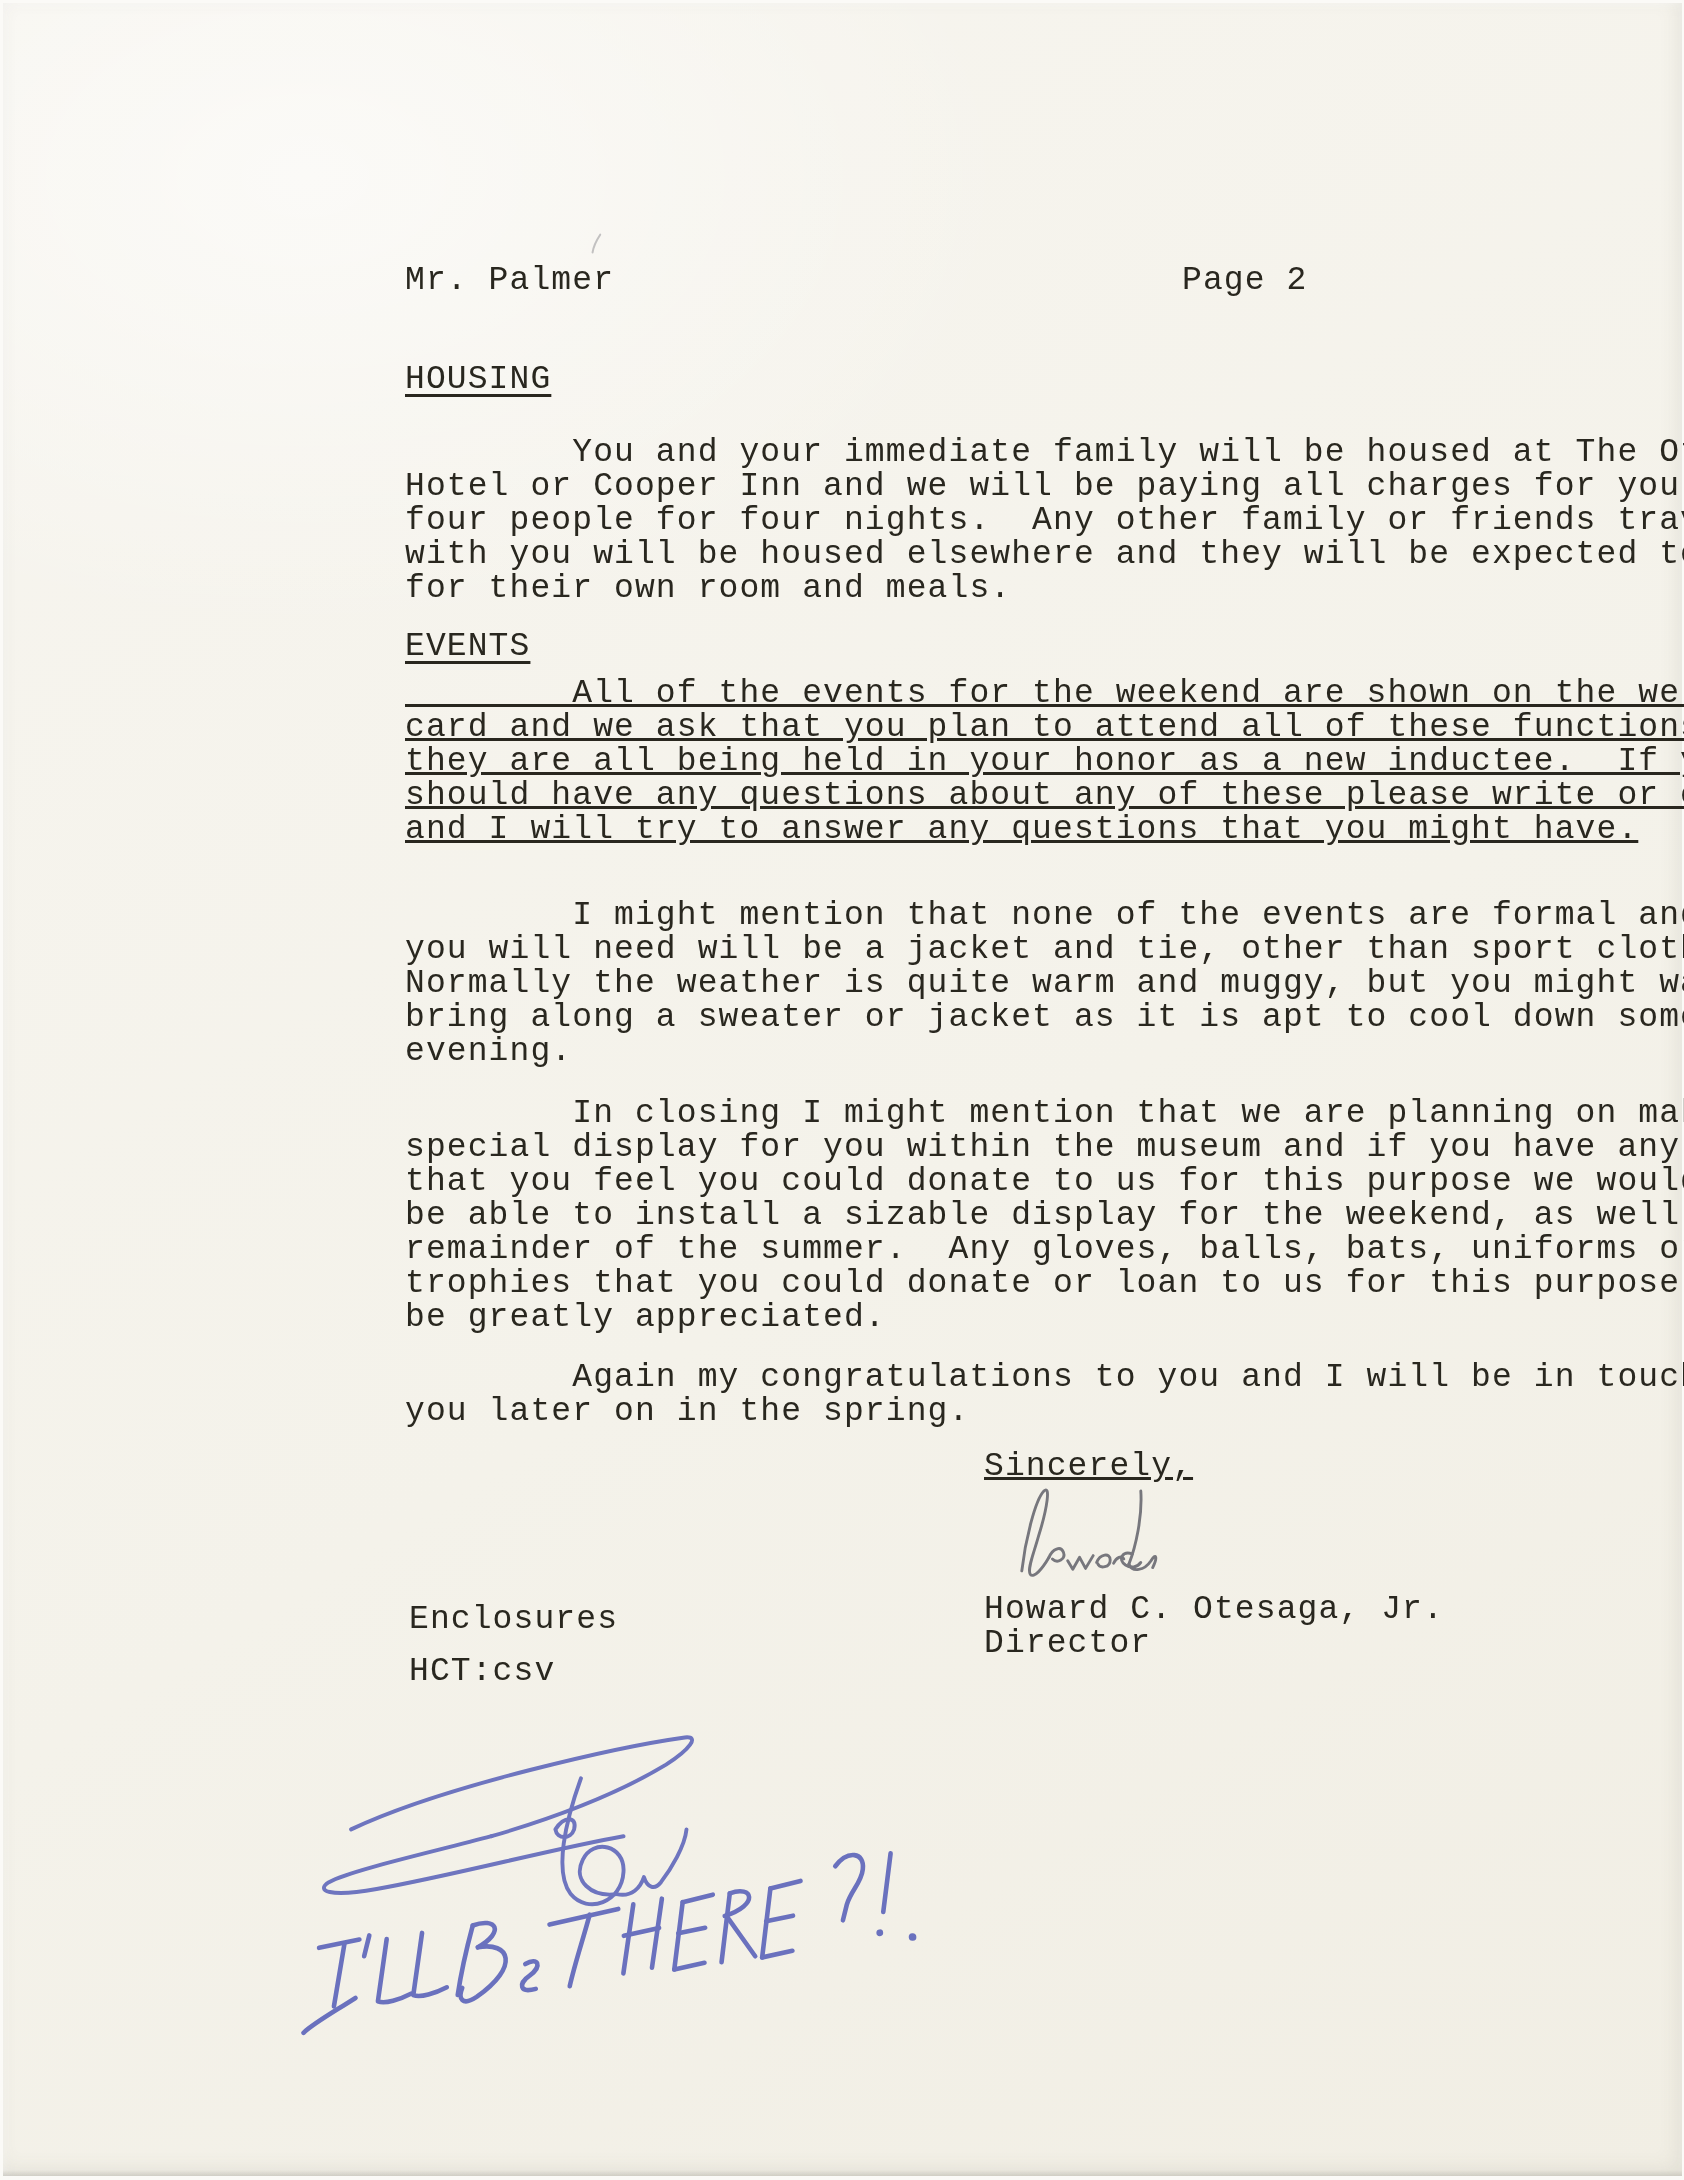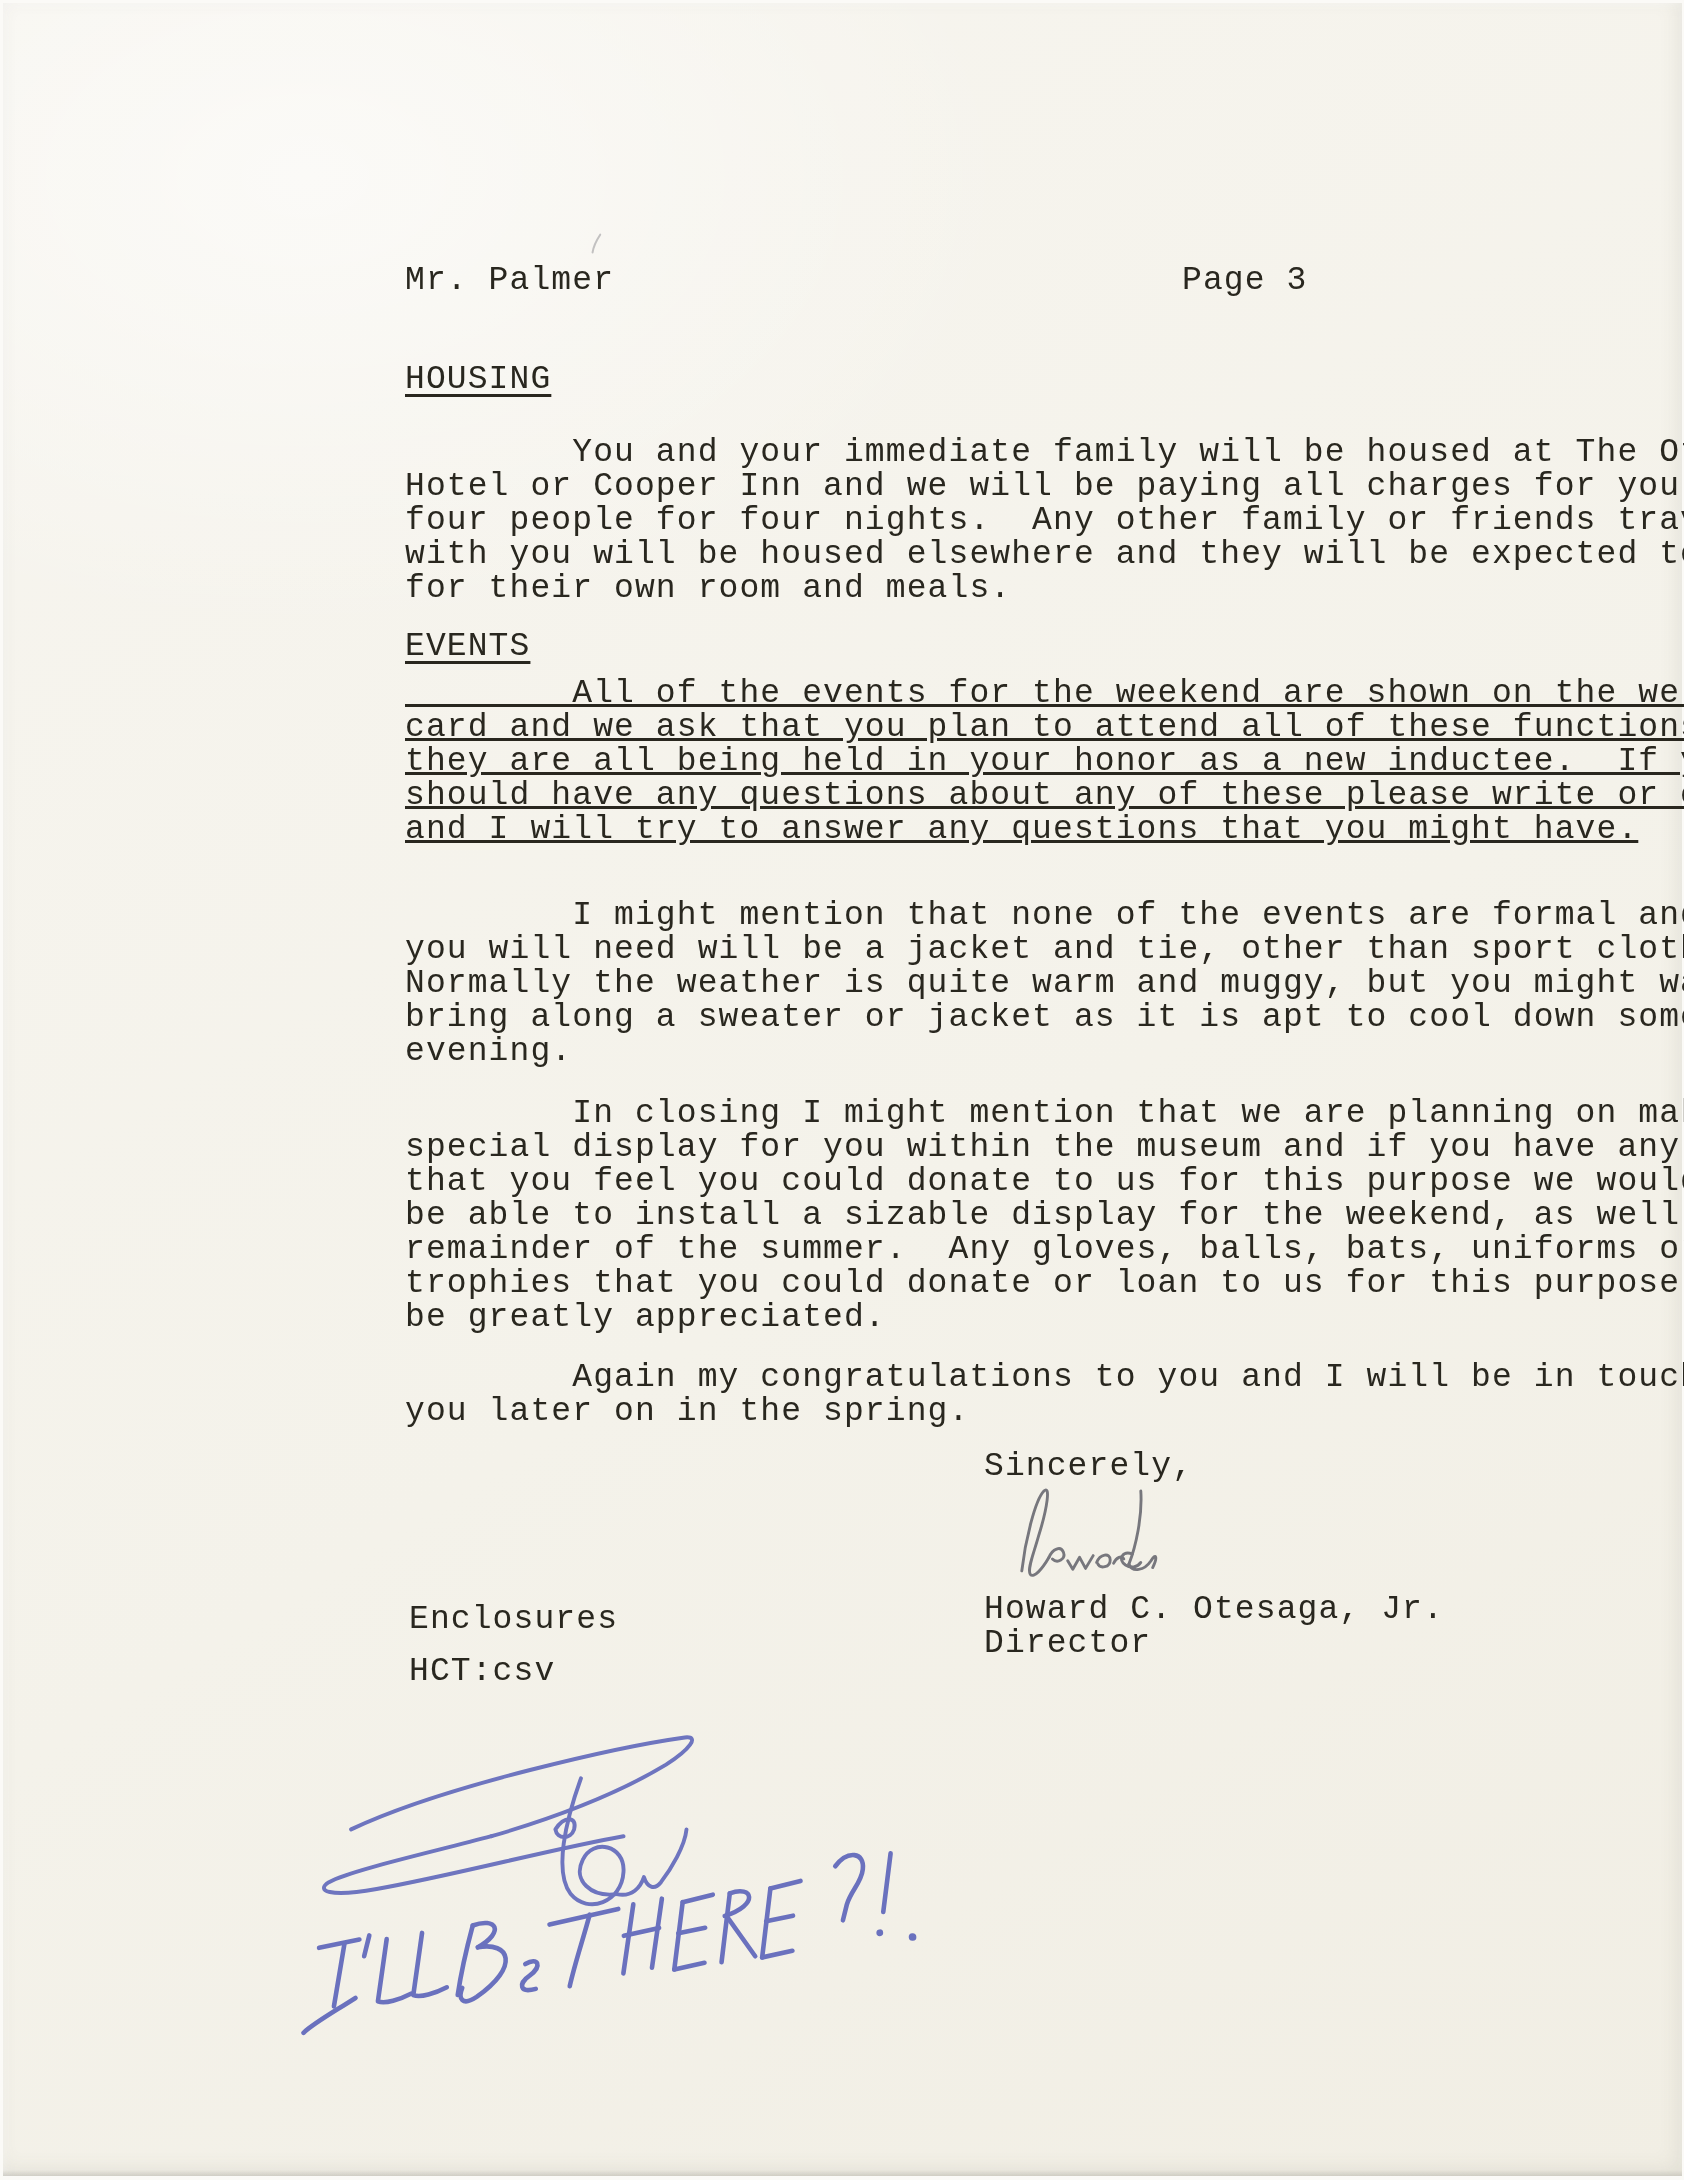--- a/index.html
+++ b/index.html
@@ -32,21 +32,21 @@
   .stroke{fill:none;stroke:currentColor;stroke-linecap:round;stroke-linejoin:round;}
   .hiddentext{position:absolute;opacity:0;pointer-events:none;font-size:8.5px;left:0;top:0;}
   .scuff{position:absolute;color:rgba(70,70,80,.30);}
 </style>
 </head>
 <body>
 
 <div class="paper"></div>
 
 <pre class="tw" style="left:405px;top:264px;">Mr. Palmer</pre>
-<pre class="tw" style="left:1182px;top:264px;">Page 3</pre>
+<pre class="tw" style="left:1182px;top:264px;">Page 2</pre>
 
 <svg class="scuff" style="left:589px;top:233px;" width="19" height="22" viewBox="0 0 22 26">
   <path class="stroke" stroke-width="2.4" d="M13,2 C9,8 5,16 4,23"></path>
 </svg>
 
 <pre class="tw heading" style="left:405px;top:363px;">HOUSING</pre>
 <pre class="tw" style="left:405px;top:436px;">        You and your immediate family will be housed at The Otesaga
 Hotel or Cooper Inn and we will be paying all charges for you for
 four people for four nights.  Any other family or friends traveling
 with you will be housed elsewhere and they will be expected to pay
@@ -66,21 +66,21 @@
 <pre class="tw" style="left:405px;top:1097px;">        In closing I might mention that we are planning on making a
 special display for you within the museum and if you have any items
 that you feel you could donate to us for this purpose we would then
 be able to install a sizable display for the weekend, as well as the
 remainder of the summer.  Any gloves, balls, bats, uniforms or
 trophies that you could donate or loan to us for this purpose would
 be greatly appreciated.</pre>
 <pre class="tw" style="left:405px;top:1361px;">        Again my congratulations to you and I will be in touch with
 you later on in the spring.</pre>
 
-<pre class="tw" style="left:984px;top:1450px;">Sincerely,</pre>
+<pre class="tw" style="left:984px;top:1450px;text-decoration:underline;">Sincerely,</pre>
 
 <svg class="sig-svg pencil" style="left:998px;top:1479px;" width="170" height="115" viewBox="0 0 200 135">
   <g class="stroke" stroke-width="3.4" opacity="0.9">
     <path d="M28,108 C32,72 44,24 54,14 C62,6 58,34 48,66 C42,88 34,106 38,112 C42,117 52,106 60,92"></path>
     <path d="M60,92 C64,82 74,78 77,86 C80,94 70,100 64,94"></path>
     <path d="M82,96 L88,106 L96,92 L103,105 L112,90"></path>
     <path d="M116,98 C120,88 132,86 132,95 C132,104 120,106 117,99"></path>
     <path d="M136,99 C139,92 146,89 148,94"></path>
     <path d="M168,14 C170,44 162,80 154,100"></path>
     <path d="M158,88 C147,84 140,94 150,101 C156,105 164,104 168,98"></path>

